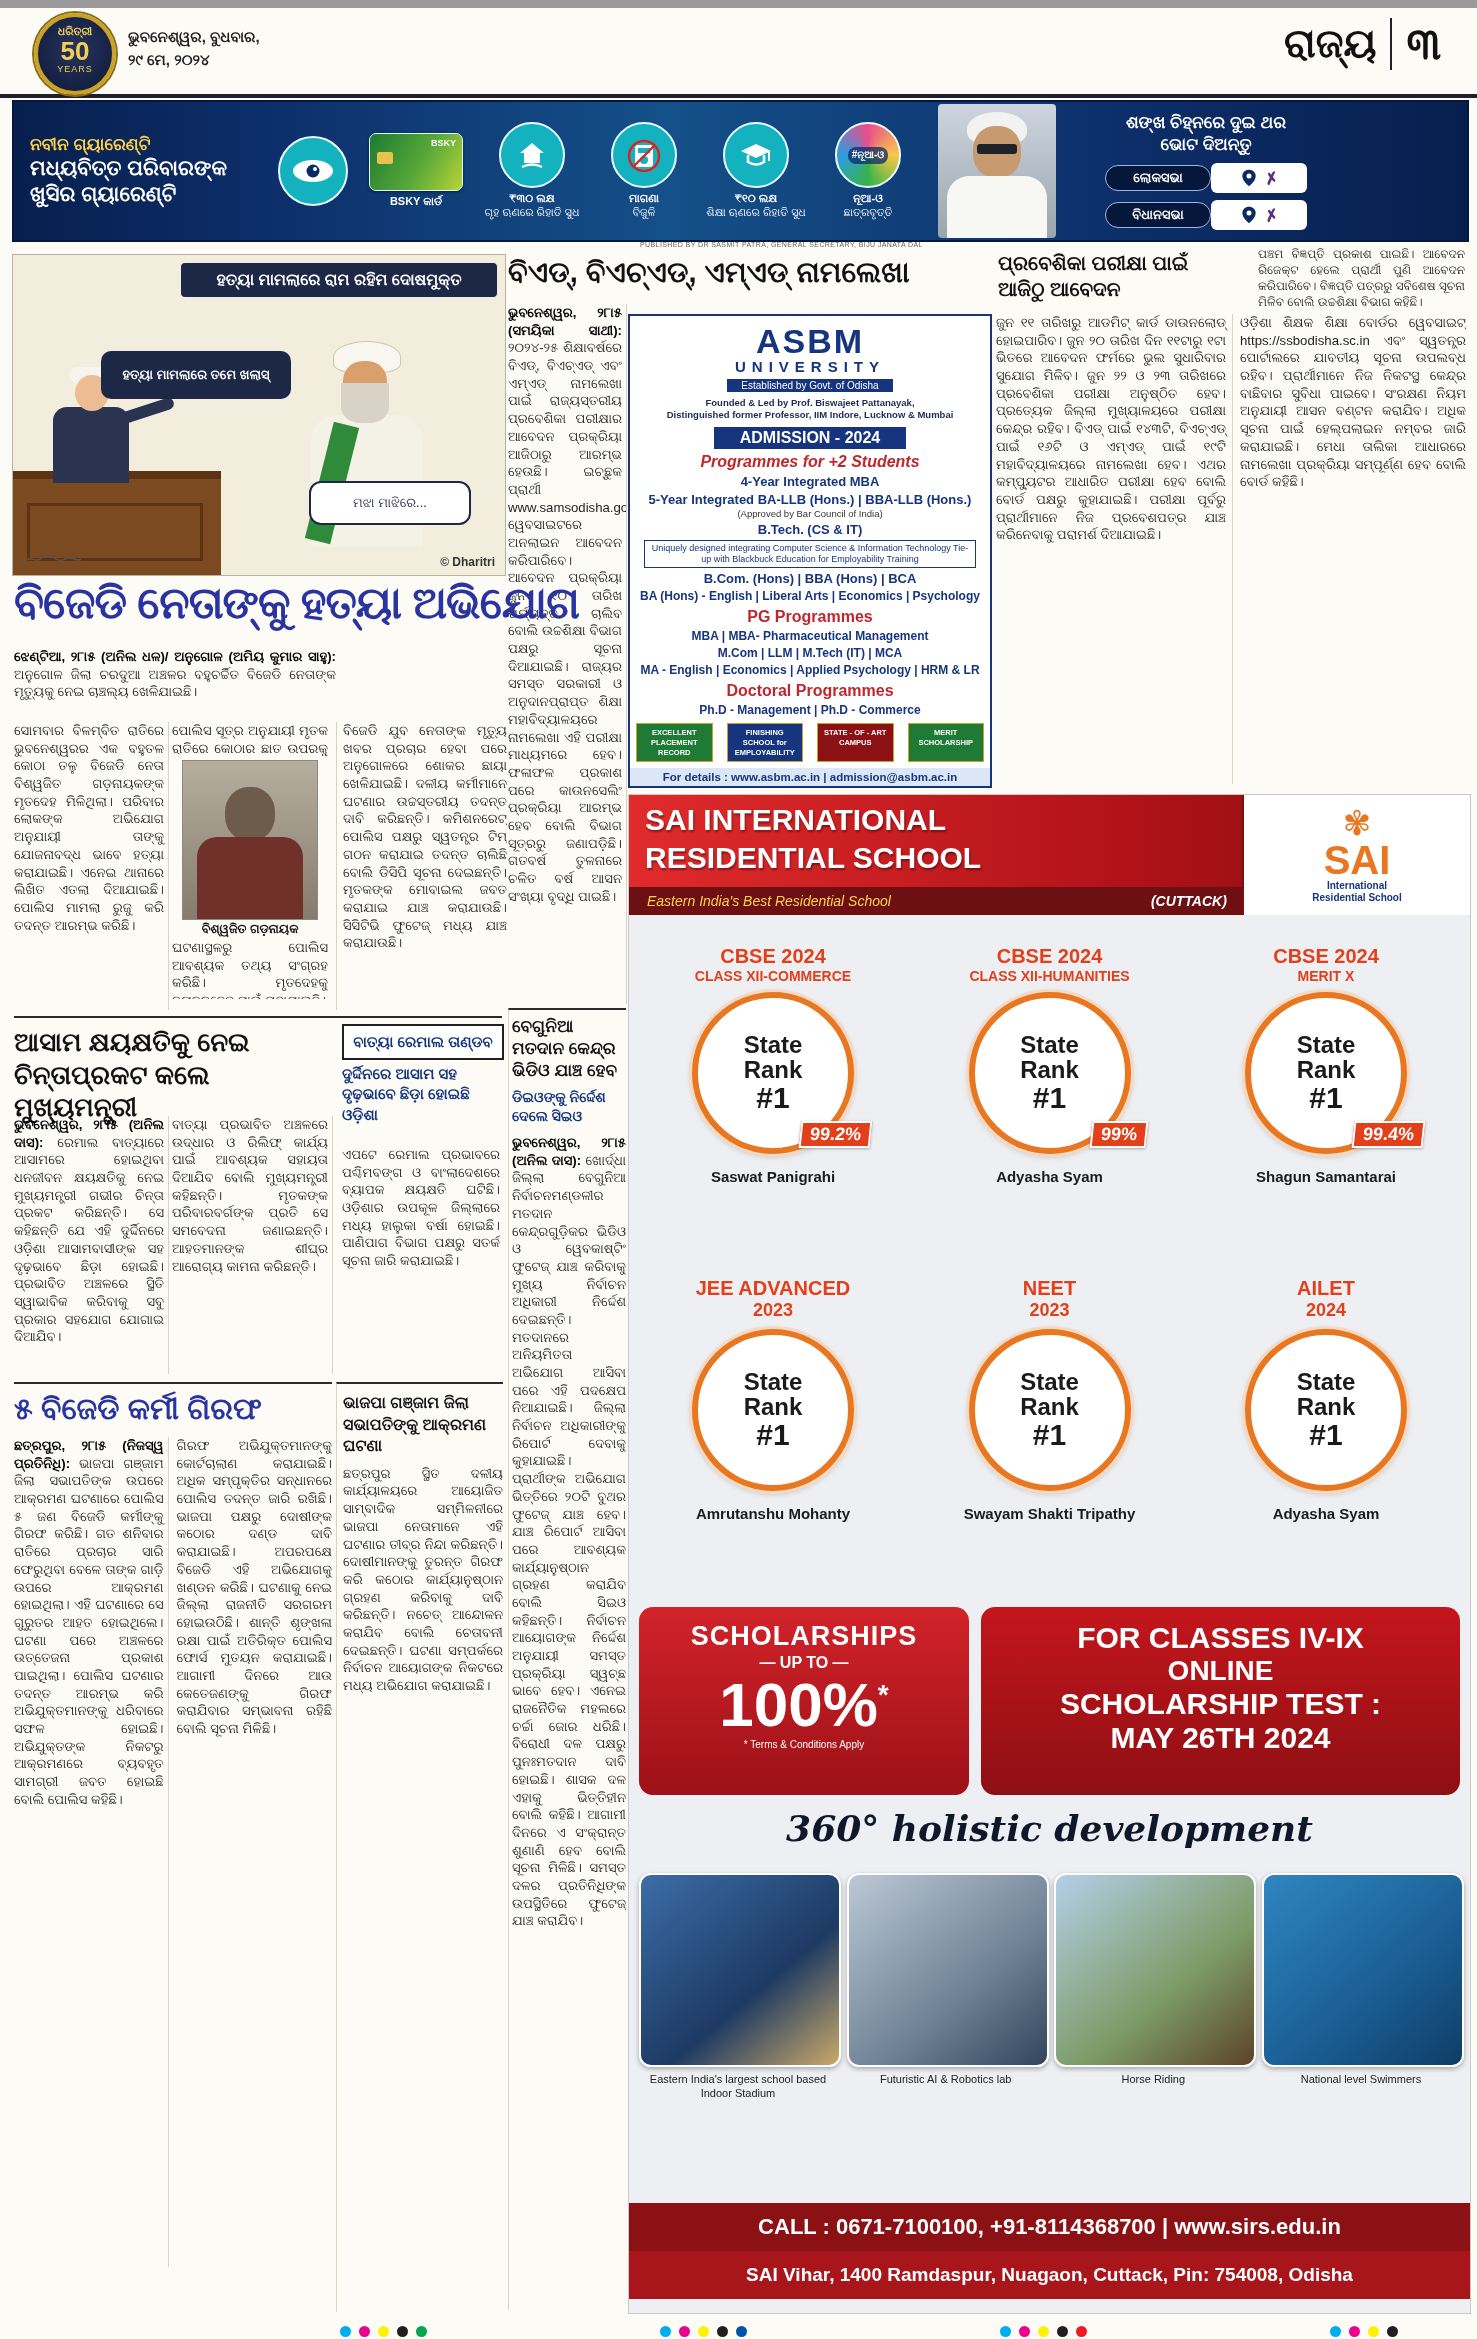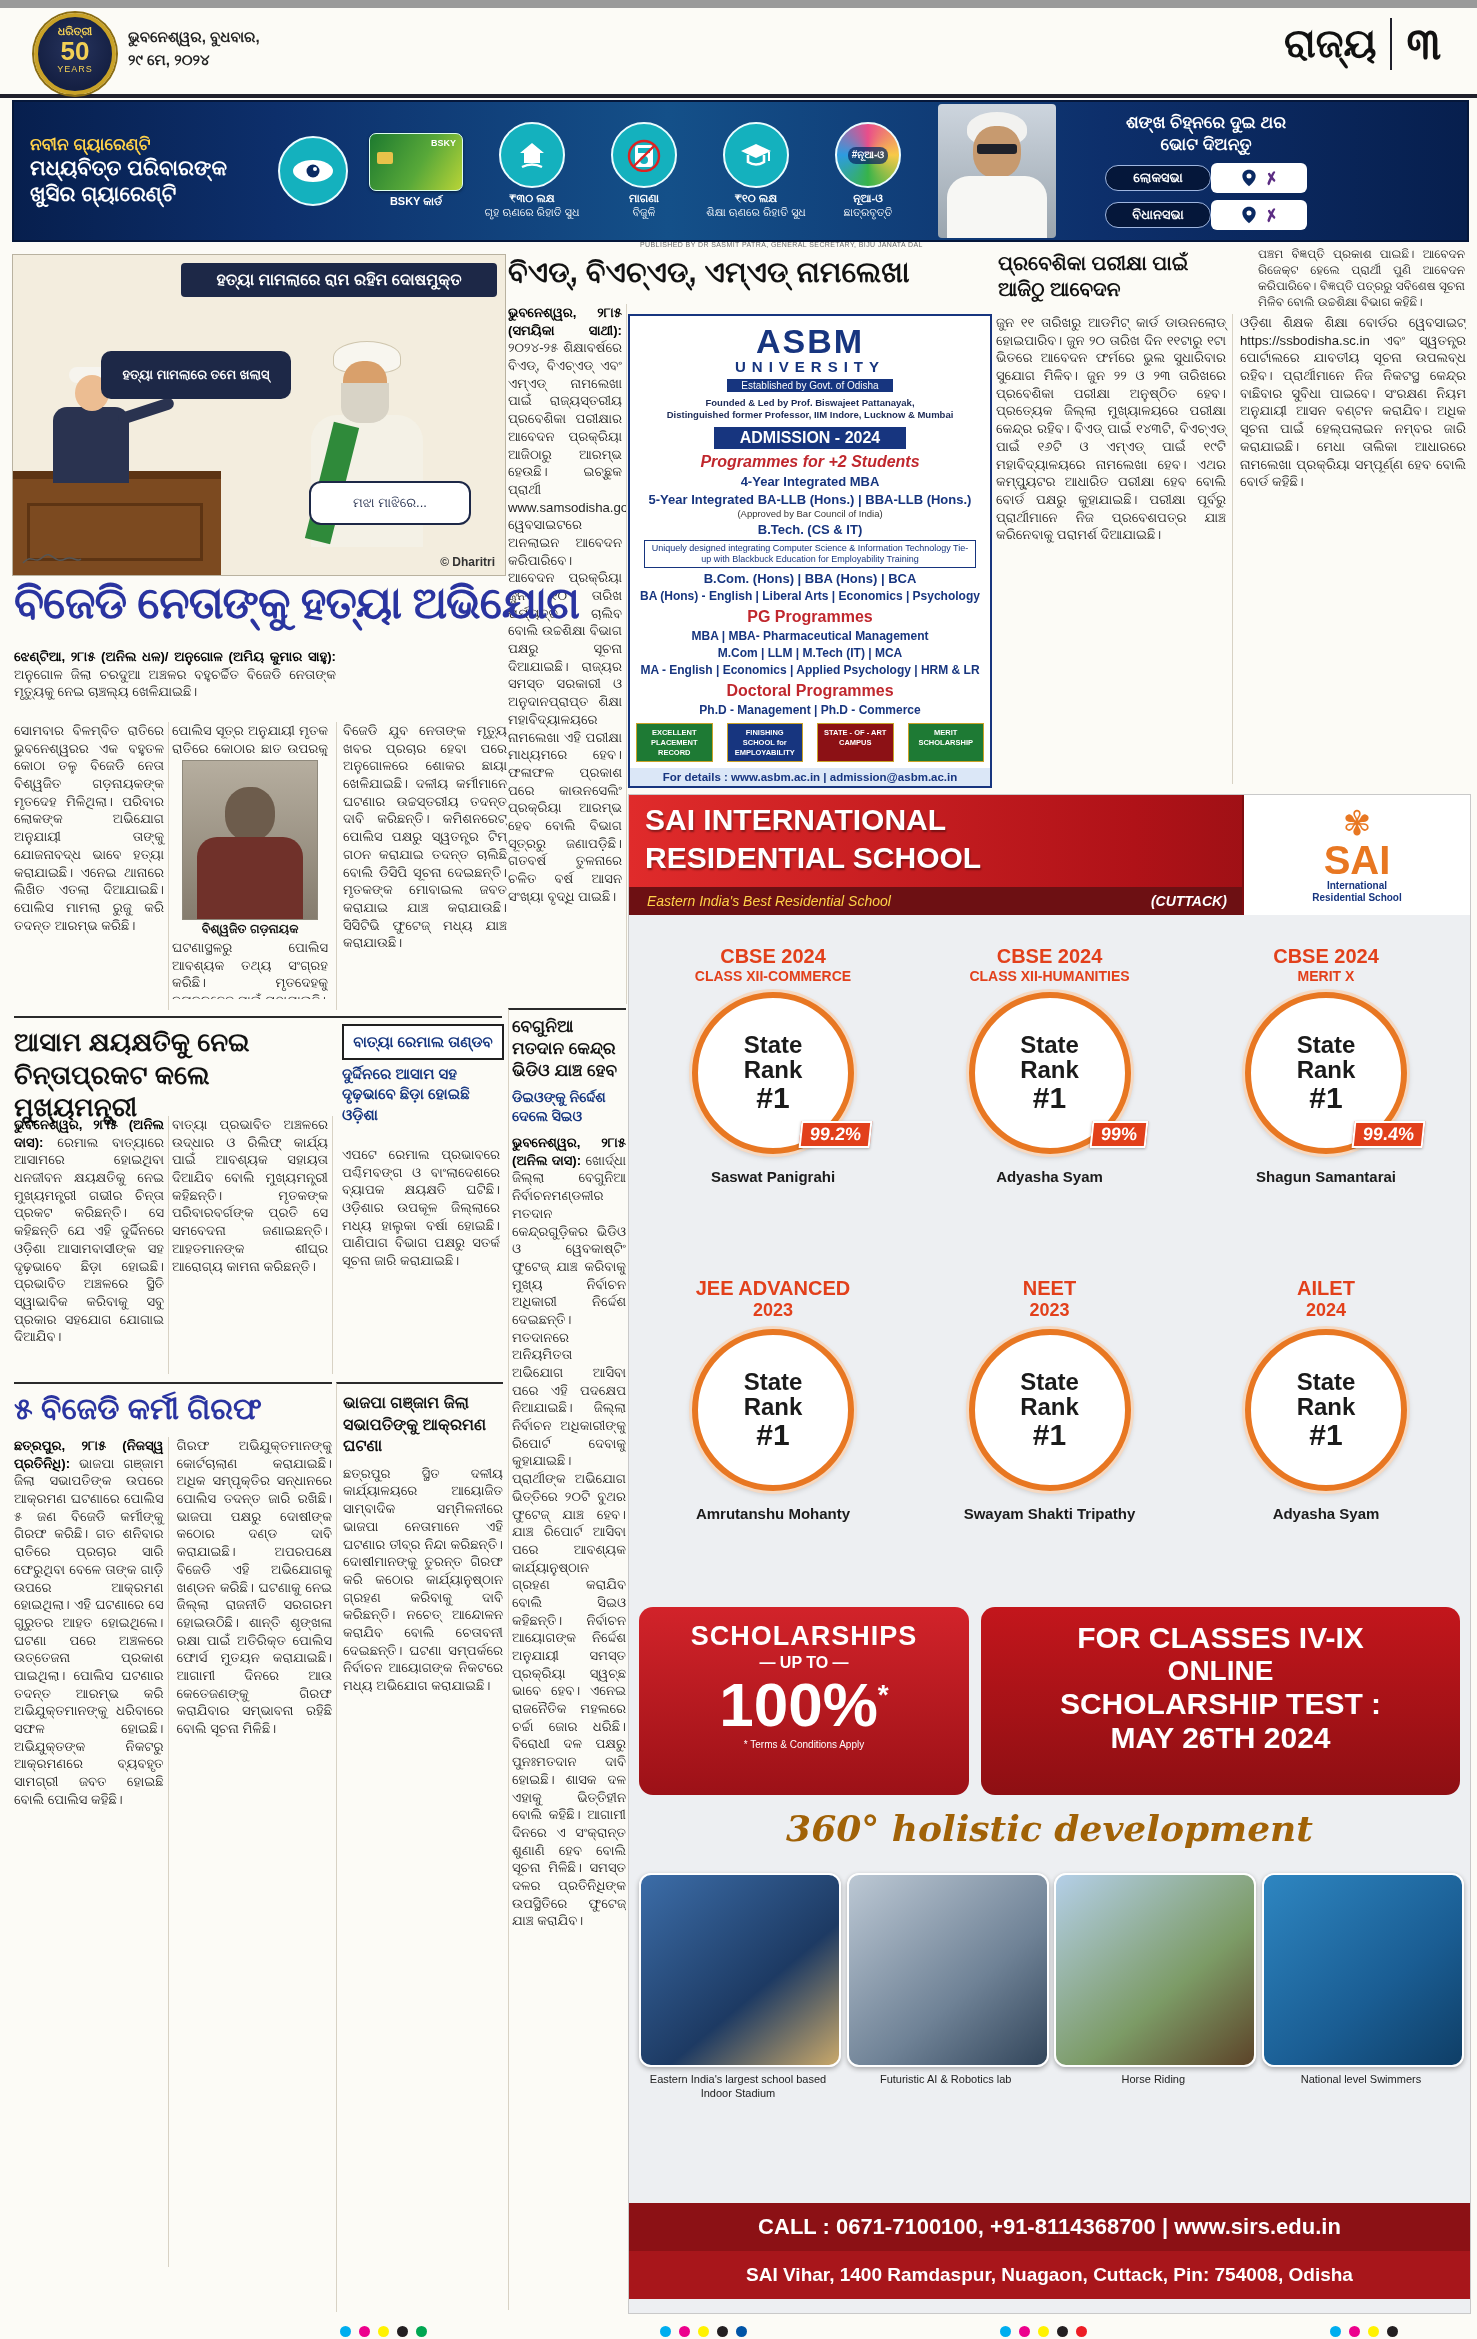--- a/index.html
+++ b/index.html
@@ -154,21 +154,21 @@
          background:linear-gradient(#d2232a,#9c1117);text-align:center;padding-top:14px;box-sizing:border-box;}
   .schol-1{font-size:27px;font-weight:bold;letter-spacing:1px;}
   .schol-2{font-size:16px;font-weight:bold;margin-top:2px;}
   .schol-big{font-size:62px;font-weight:bold;line-height:1.05;}
   .schol-big sup{font-size:28px;}
   .schol-terms{font-size:10px;margin-top:2px;}
   .classes{position:absolute;left:352px;top:812px;width:479px;height:188px;border-radius:14px;color:#fff;
            background:linear-gradient(#c3161c,#8e0f13);text-align:center;padding-top:14px;box-sizing:border-box;
            font-weight:bold;}
   .classes-l1{font-size:30px;} .classes-l2{font-size:28px;} .classes-l3{font-size:30px;}
-  .holistic{position:absolute;left:0;top:1012px;width:841px;text-align:center;color:#a16207;
+  .holistic{position:absolute;left:0;top:1012px;width:841px;text-align:center;color:#0f172a;
             font-family:"DejaVu Serif",serif;font-style:italic;font-size:36px;font-weight:bold;}
   .photorow{position:absolute;left:10px;top:1078px;width:821px;display:flex;justify-content:space-between;}
   .pcard{width:198px;text-align:center;}
   .pimg{width:198px;height:190px;border-radius:12px;border:2px solid #fff;box-shadow:0 2px 5px rgba(0,0,0,.3);}
   .pg1{background:linear-gradient(140deg,#3c6da8,#1d3a63 60%,#caa96a);}
   .pg2{background:linear-gradient(140deg,#bcc8d4,#6f8296 60%,#32455a);}
   .pg3{background:linear-gradient(140deg,#b4cfe8,#7c9b66 60%,#5c4328);}
   .pg4{background:linear-gradient(140deg,#2e86c1,#1a5d93 60%,#0f3e66);}
   .pcap{font-size:11px;color:#222;margin-top:6px;line-height:1.25;}
   .callband{position:absolute;left:0;top:1408px;width:841px;height:48px;background:#8c1115;color:#fff;

